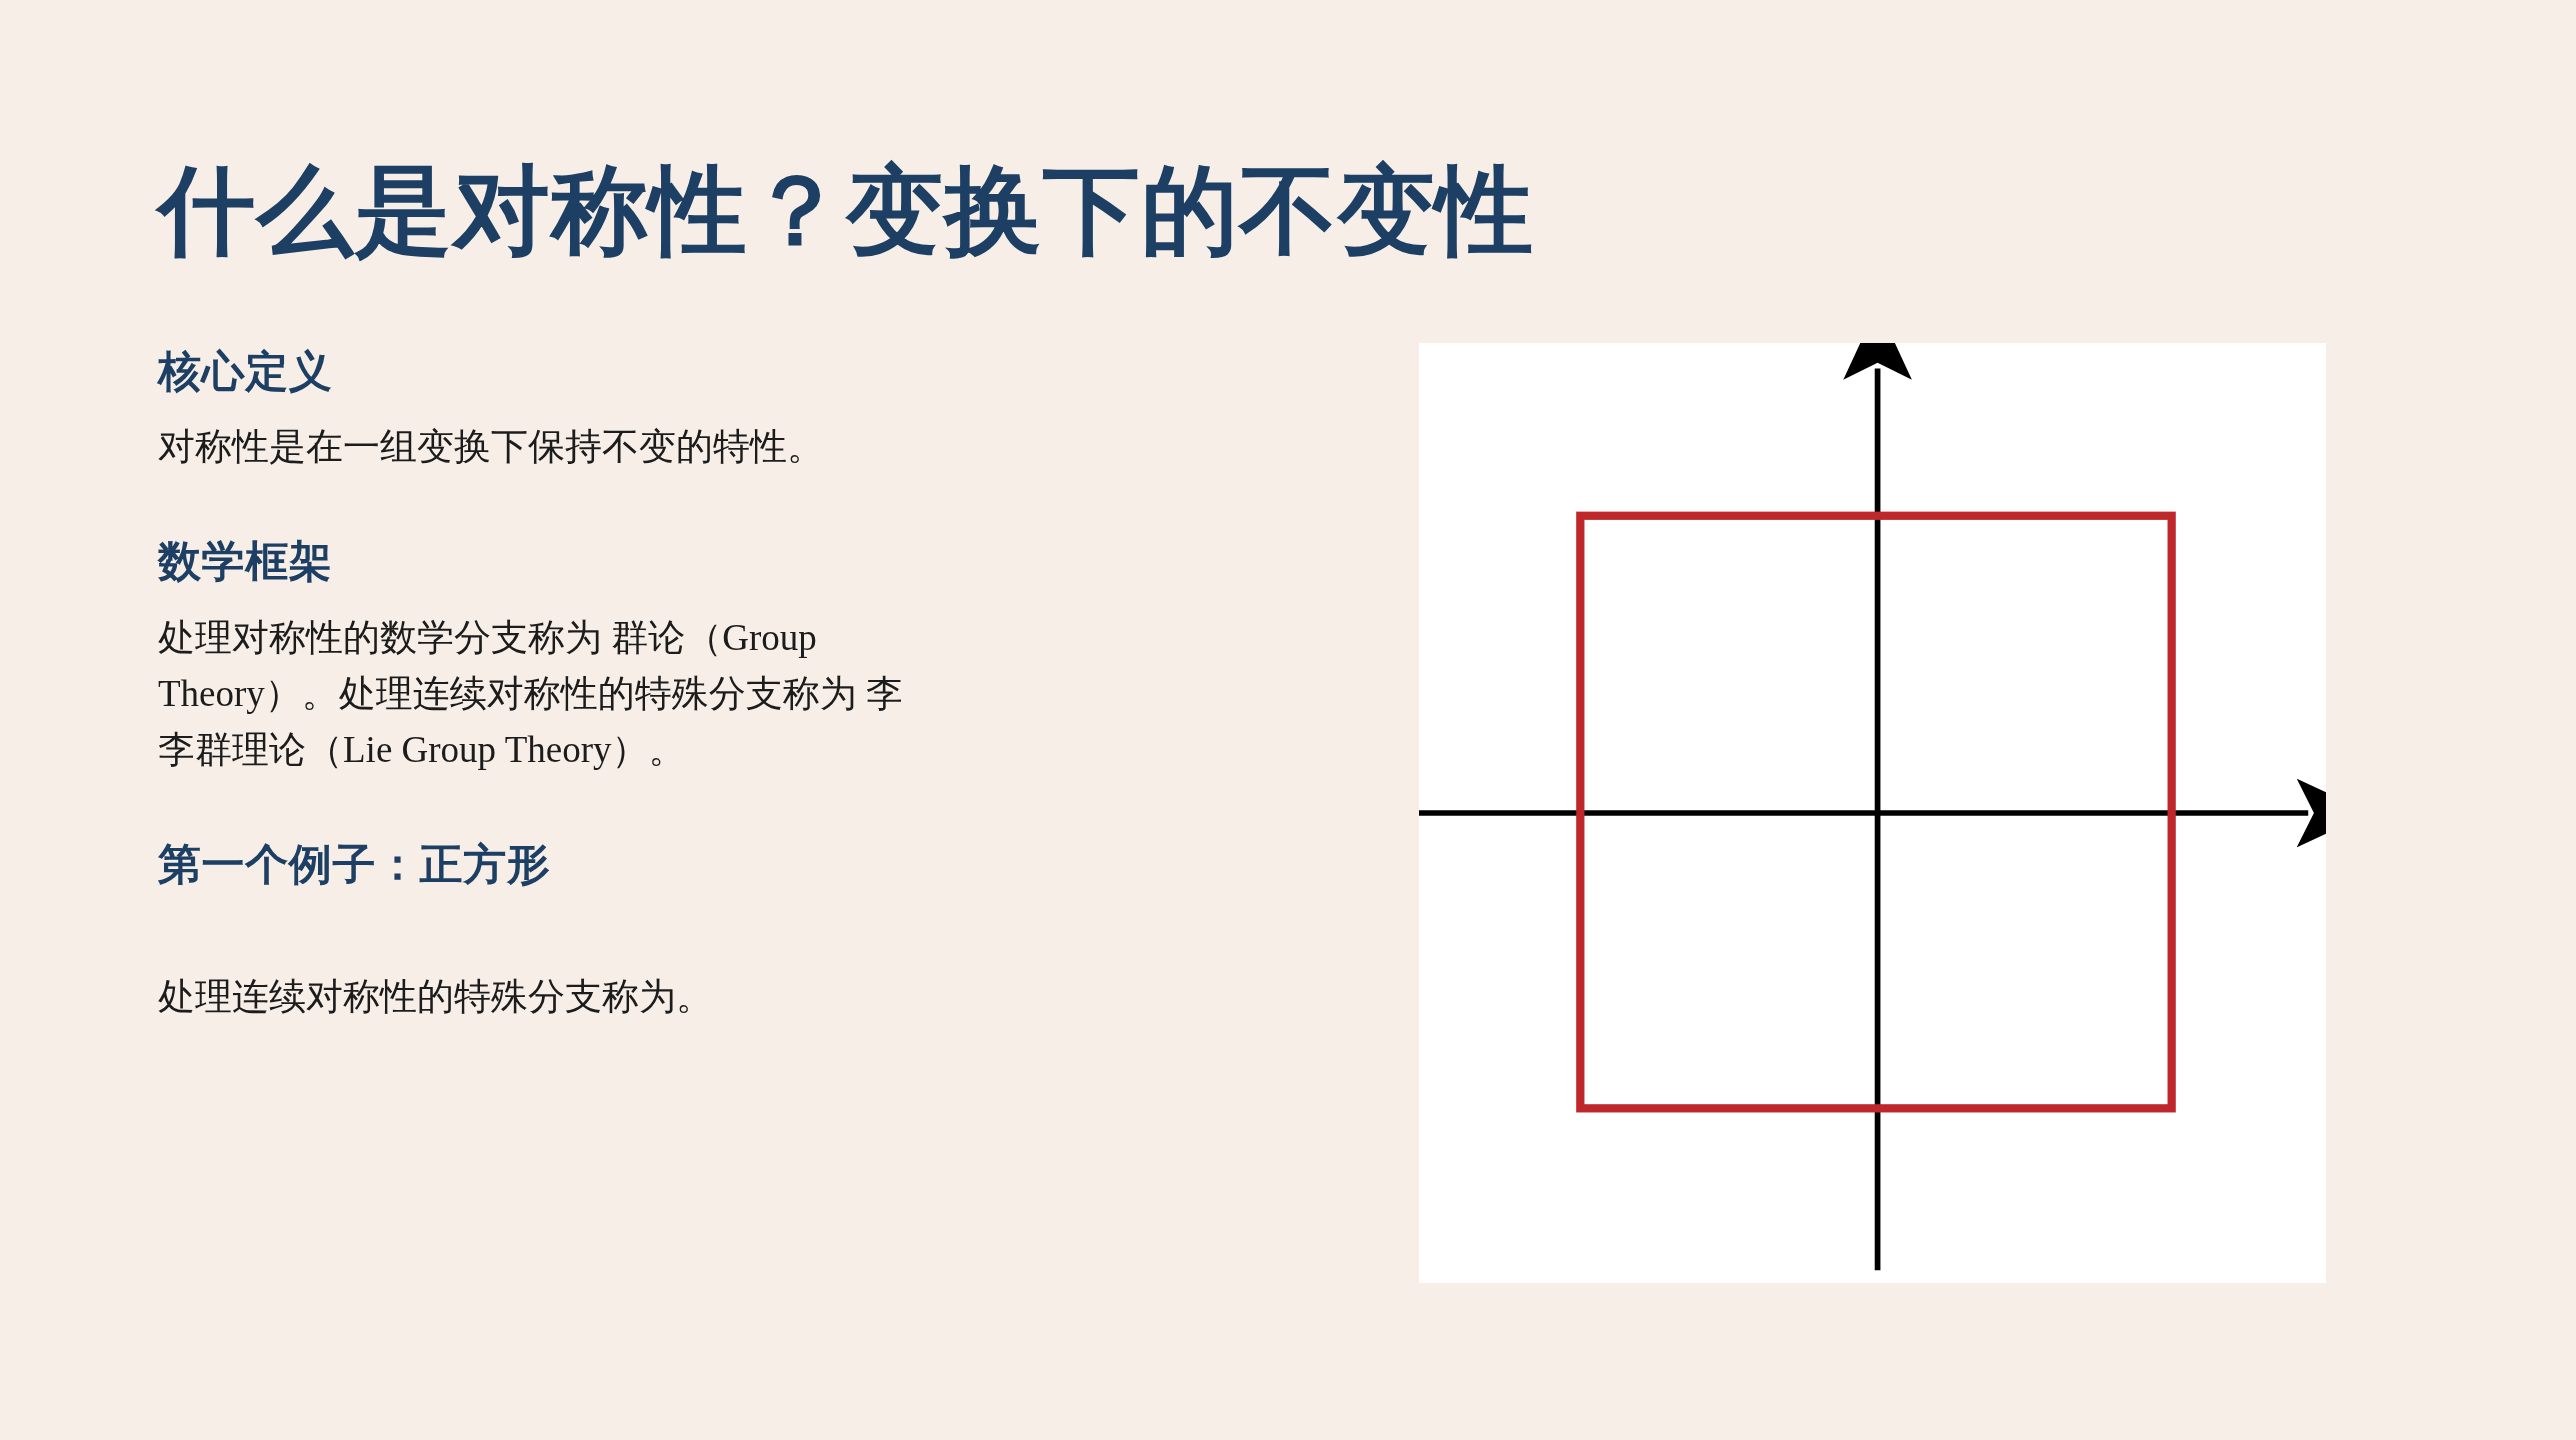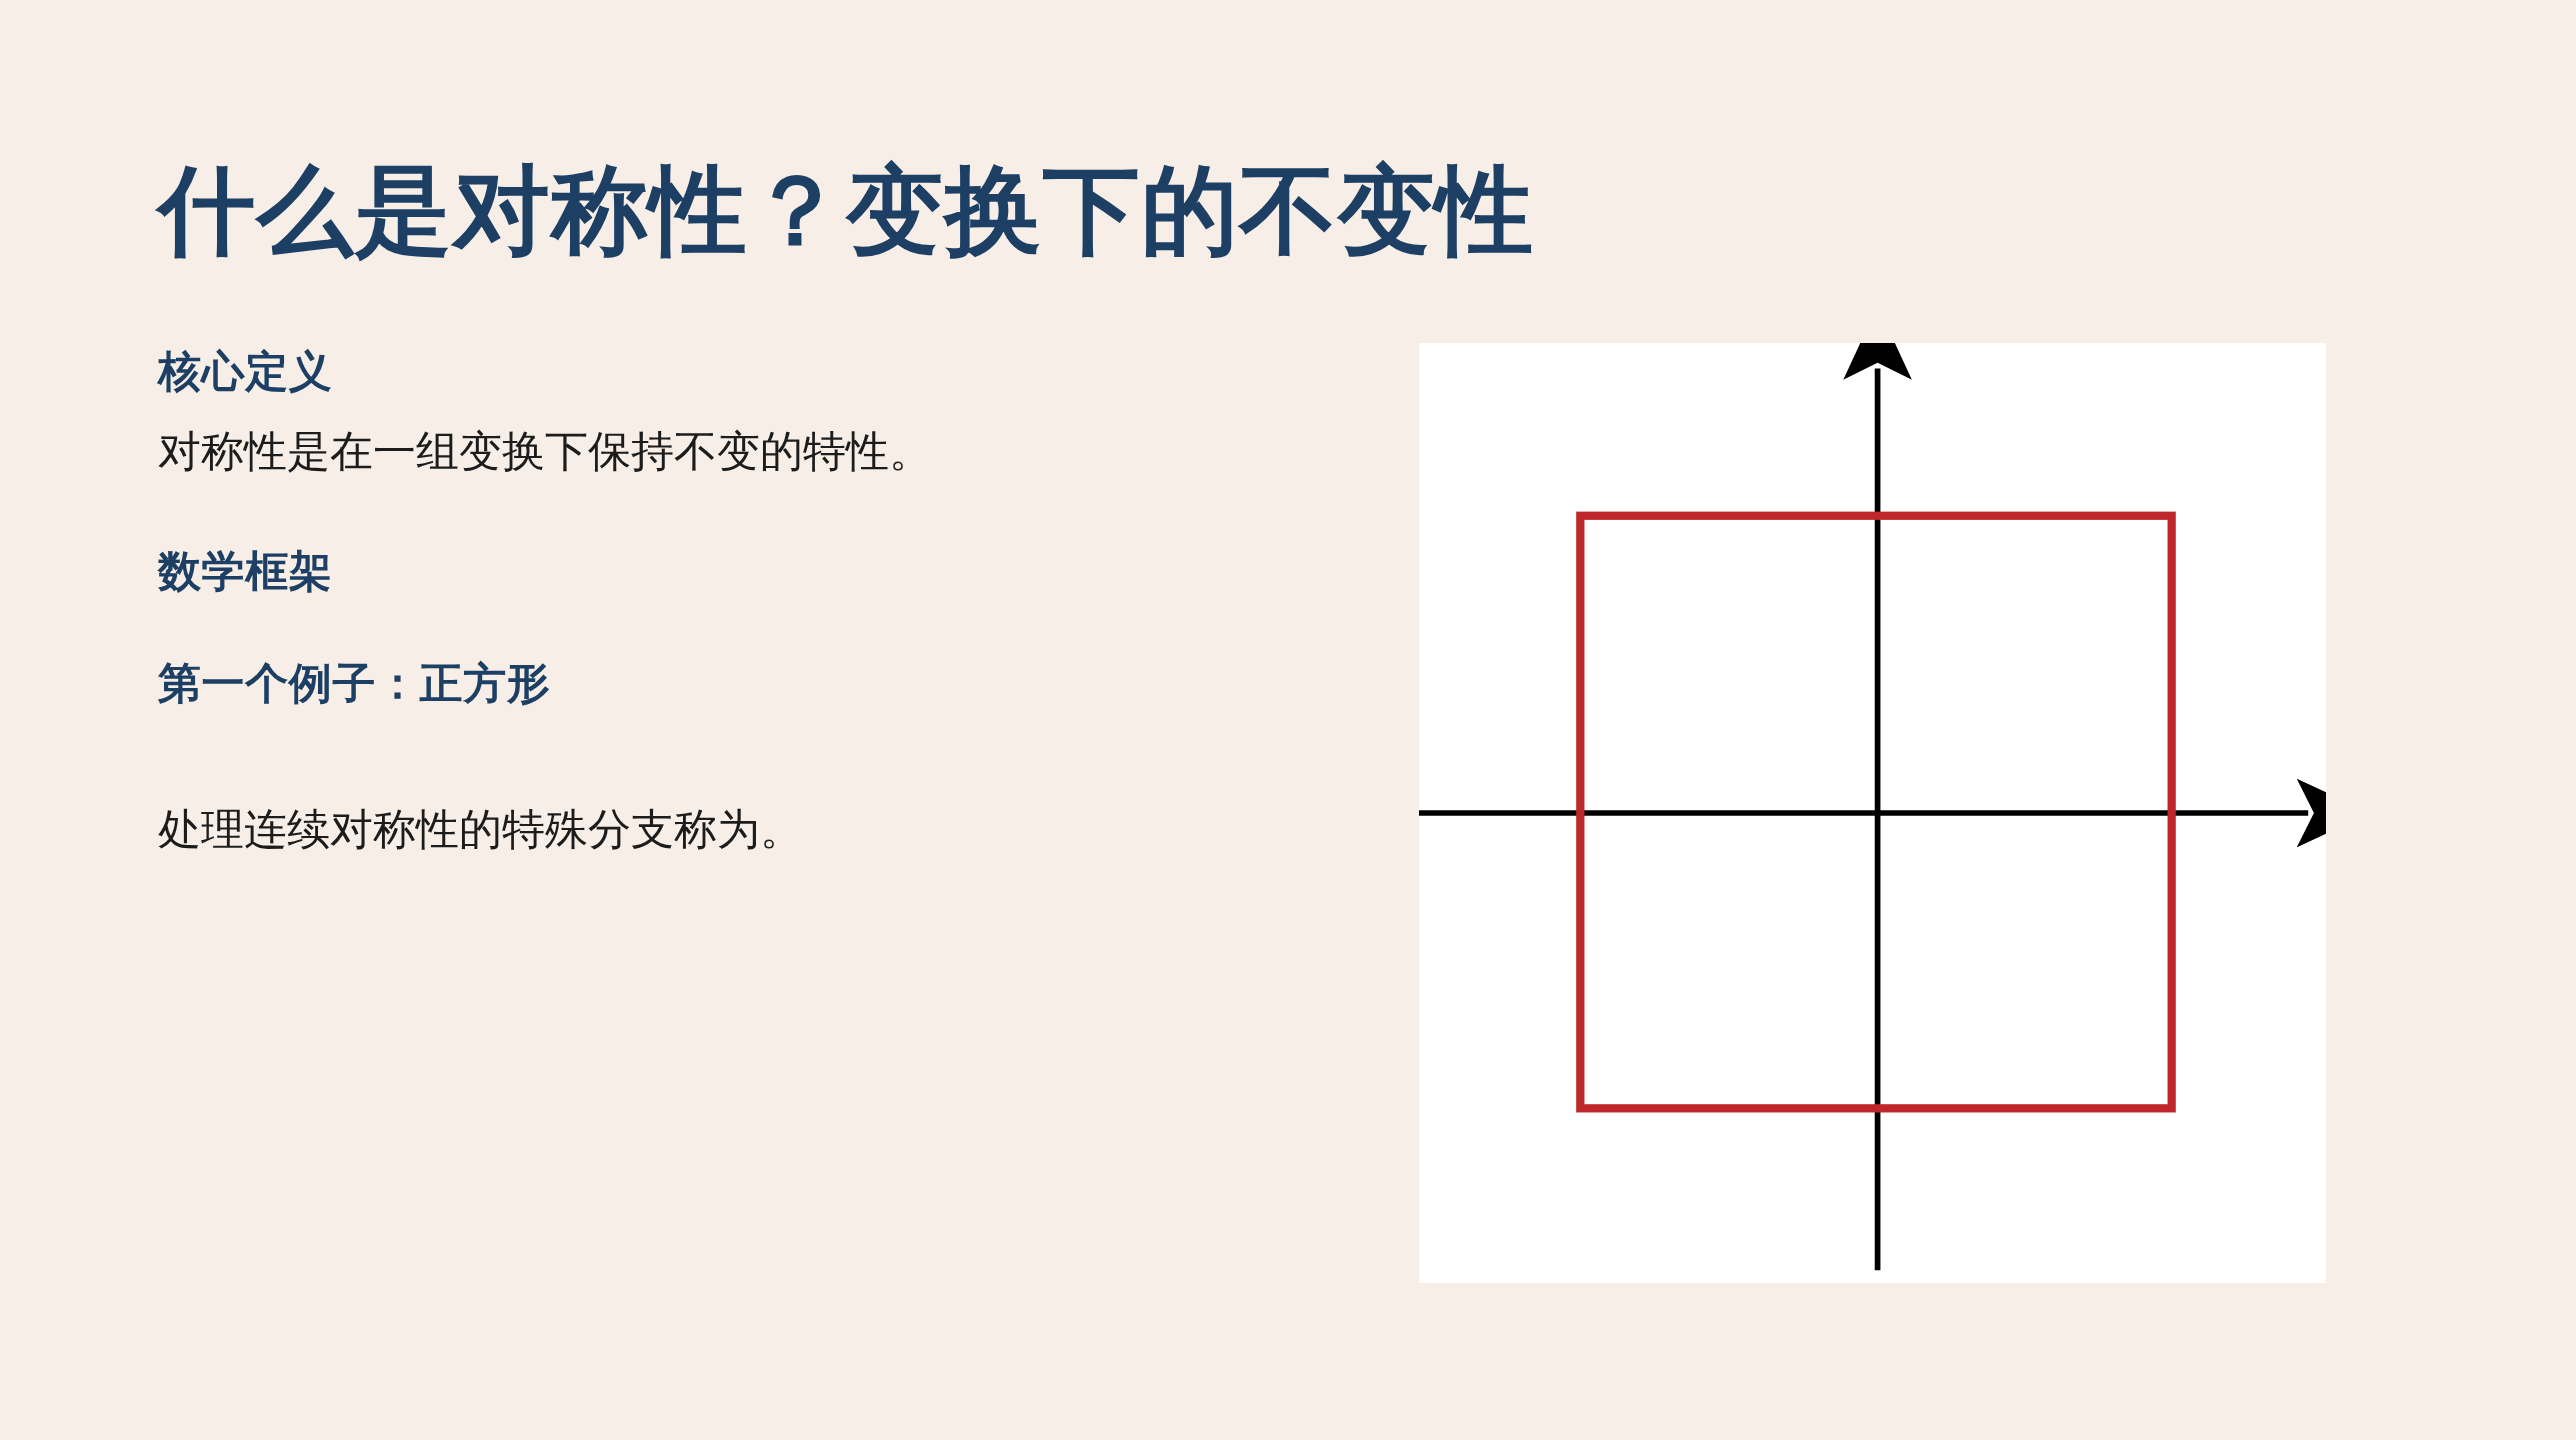--- a/index.html
+++ b/index.html
@@ -50,21 +50,21 @@
   .section-heading {
     font-size: 43px;
     font-weight: bold;
     color: #1c3f63;
     line-height: 1.2;
     margin: 0 0 21.6px 0;
     letter-spacing: 0.6px;
   }
 
   .section-body {
-    font-size: 43px;
+    font-size: 37px;
     color: #1c1c1c;
     line-height: 1.52;
     margin: 0;
     font-weight: 400;
   }
 
   .section-body .serif {
     font-family: "Liberation Serif", "DejaVu Serif", serif;
   }
 
@@ -92,20 +92,25 @@
 
   <div class="content-col">
 
     <div class="section">
       <h2 class="section-heading">核心定义</h2>
       <p class="section-body">对称性是在一组变换下保持不变的特性。</p>
     </div>
 
     <div class="section">
       <h2 class="section-heading">数学框架</h2>
+      <p class="section-body">
+        <span class="serif">处理对称性的数学分支称为 群论（Group</span><br>
+        <span class="serif">Theory）。处理连续对称性的特殊分支称为 李</span><br>
+        <span class="serif">李群理论（Lie Group Theory）。</span>
+      </p>
     </div>
 
     <div class="section">
       <h2 class="section-heading">第一个例子：正方形</h2>
       <p class="section-body">
         <br>
         <span>处理连续对称性的特殊分支称为。</span>
       </p>
     </div>
 

